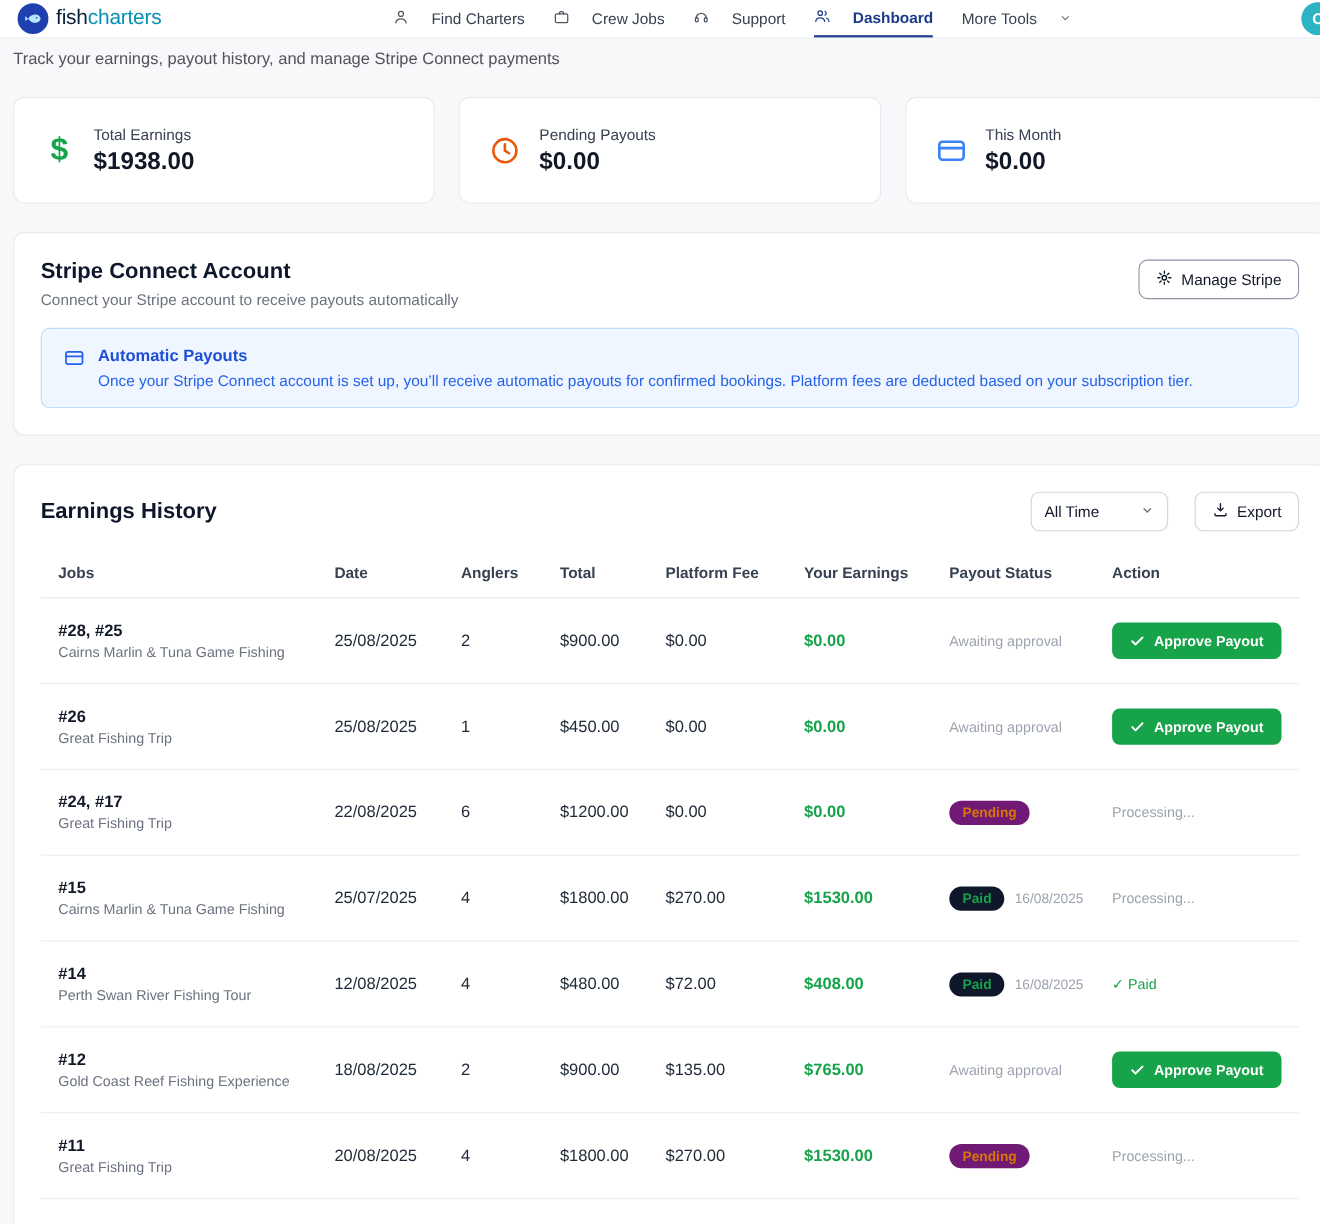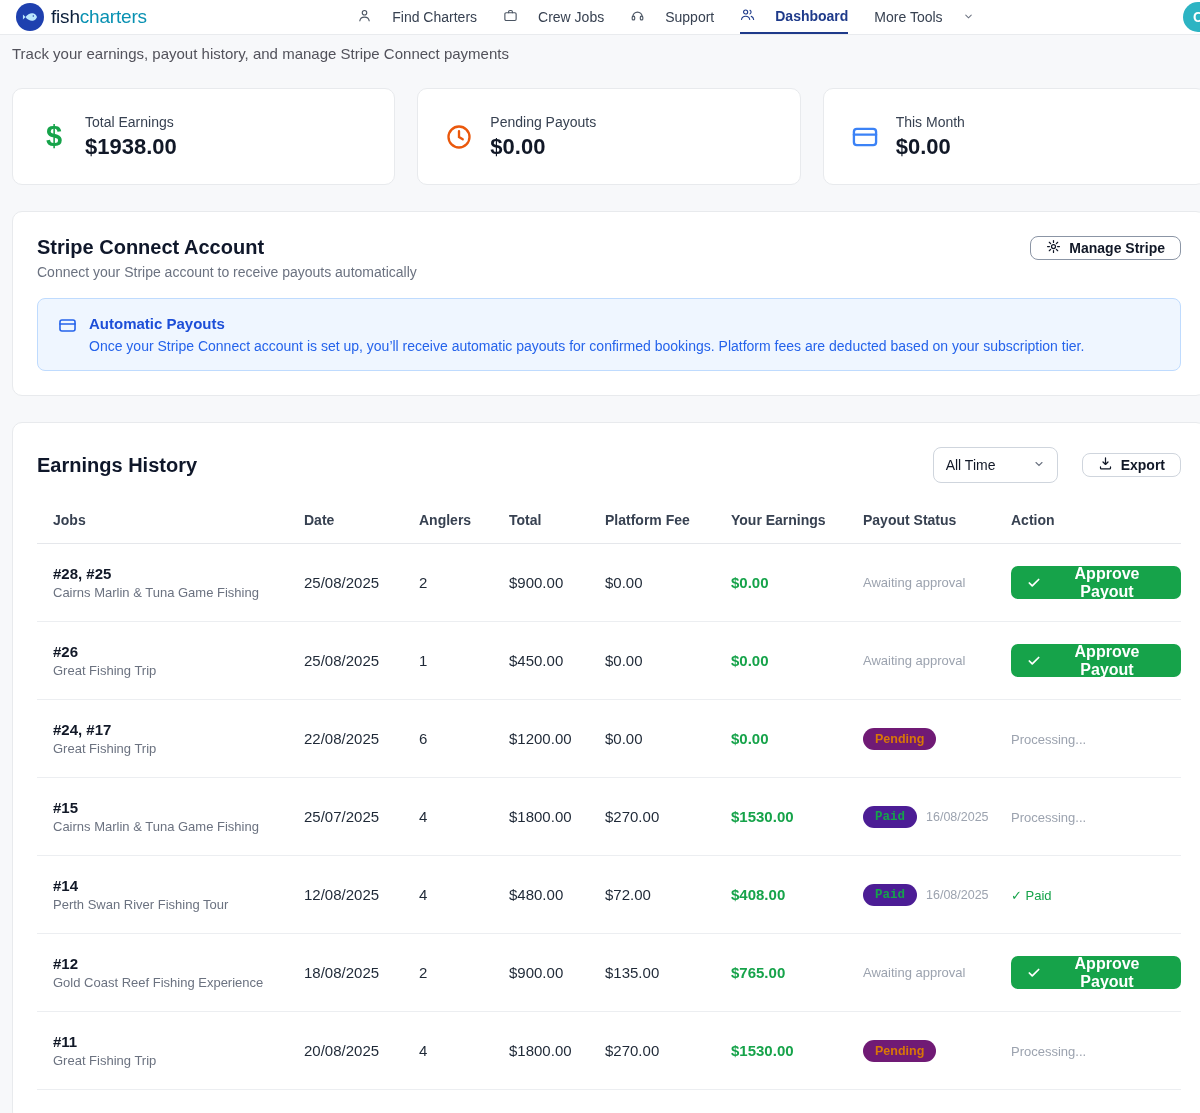--- a/index.html
+++ b/index.html
@@ -41,21 +41,21 @@
   .stat-icon{width:30px;display:flex;align-items:center;justify-content:center;flex:none;}
   .stat-icon.dollar{font-size:29px;font-weight:700;color:#16a34a;}
   .stat-icon svg{width:28px;height:28px;}
   .stat-label{font-size:14px;color:#374151;}
   .stat-value{font-size:22px;font-weight:700;color:#111827;margin-top:4px;}
   
   .stripe-card{margin-top:26px;padding:24px;}
   .stripe-head{display:flex;align-items:flex-start;justify-content:space-between;}
   .sec-title{margin:0;font-size:20px;font-weight:700;color:#0f172a;}
   .sec-sub{margin:5px 0 0 0;font-size:14px;color:#6b7280;}
-  .btn{display:inline-flex;align-items:center;gap:8px;background:#fff;border-radius:8px;height:24px;padding:0 15px;font-size:14px;font-weight:700;color:#111827;cursor:pointer;font-family:inherit;}
+  .btn{display:inline-flex;align-items:center;gap:8px;background:#fff;border-radius:8px;height:36px;padding:0 15px;font-size:14px;font-weight:400;color:#111827;cursor:pointer;font-family:inherit;}
   .btn svg{width:15px;height:15px;}
   .btn.outline{border:1px solid #8b95a5;}
   .btn.outline2{border:1px solid #cfd5dd;}
   .info-box{
     margin-top:18px;display:flex;gap:12px;align-items:flex-start;
     background:#eff6ff;border:1px solid #bfdbfe;border-radius:8px;padding:16px 20px;
   }
   .info-box > .ib-icon{flex:none;margin-top:1px;}
   .ib-icon svg{width:19px;height:19px;}
   .info-title{font-size:15px;font-weight:700;color:#1d4ed8;}
@@ -77,26 +77,26 @@
   .trow{min-height:77px;border-bottom:1px solid #eceef1;}
   .cell{font-size:15px;color:#1f2937;}
   .cell.col-trip{padding-left:16px;}
   .trip-id{font-size:15px;font-weight:700;color:#111827;}
   .trip-name{font-size:13px;color:#6b7280;margin-top:3px;}
   .earn{font-weight:700;color:#16a34a;}
   .muted{font-size:13px;color:#9ca3af;}
   .status{display:flex;align-items:center;gap:9px;}
   .badge{display:inline-block;padding:4px 12px;border-radius:999px;font-size:12.5px;font-weight:600;}
   .badge-pending{background:#701a75;color:#d97706;}
-  .badge-paid{background:#4c1d95;color:#16a34a;font-family:Liberation Mono, monospace;}
+  .badge-paid{background:#0f172a;color:#16a34a;}
   .status-date{font-size:12.5px;color:#9ca3af;}
   .paid-text{font-size:13px;color:#16a34a;}
   .approve-btn{
     display:inline-flex;align-items:center;gap:8px;background:#16a34a;border:none;border-radius:7px;
-    height:33px;padding:0 16px;color:#fff;font-size:16px;font-weight:700;cursor:pointer;font-family:inherit;
+    height:33px;padding:0 16px;color:#fff;font-size:13px;font-weight:700;cursor:pointer;font-family:inherit;
   }
   .btn-check{display:flex;align-items:center;}
 </style>
 </head>
 <body>
 
 <header class="topbar">
   <div class="brand">
     <span class="brand-mark">
       <svg viewBox="0 0 24 24" fill="none">

